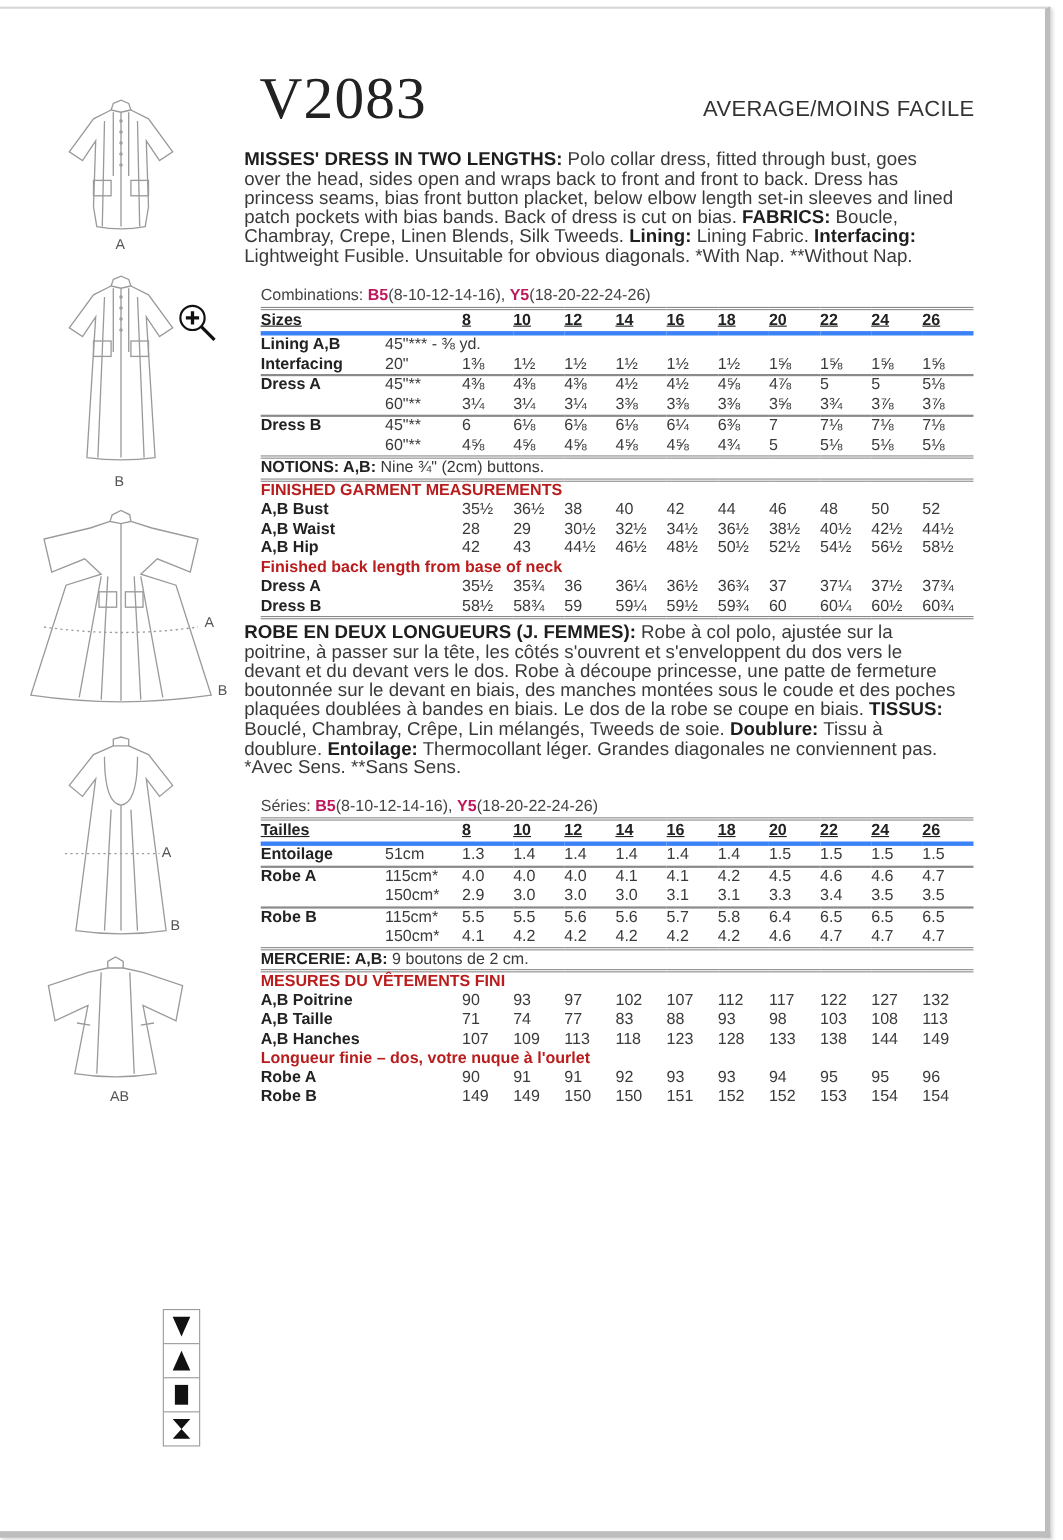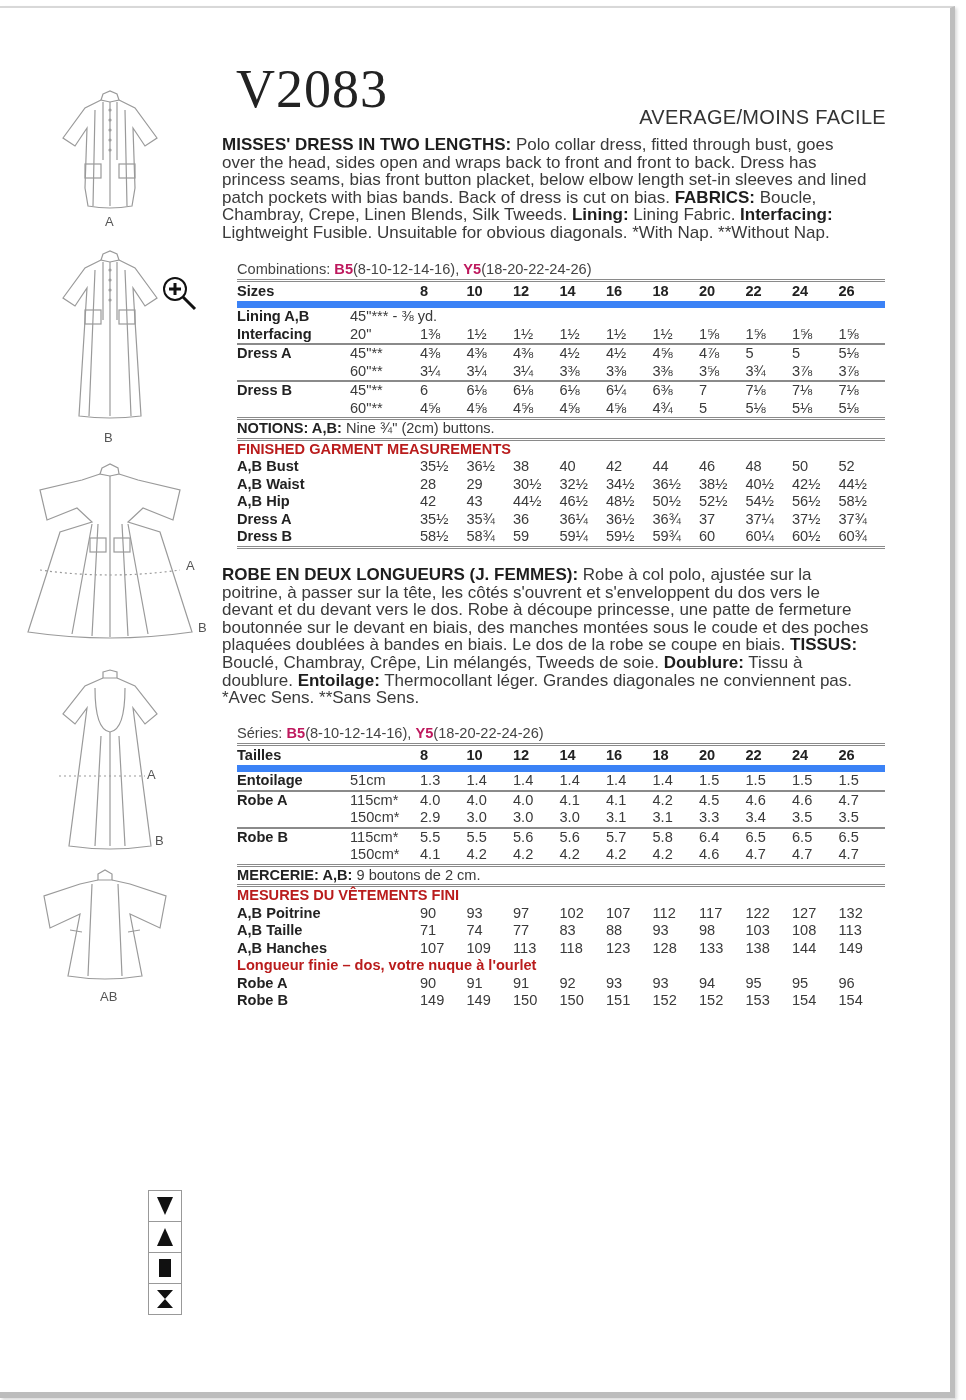--- a/index.html
+++ b/index.html
@@ -1,31 +1,31 @@
 <!DOCTYPE html>
 <html><head>
 <meta charset="utf-8">
 <style>
   html, body { margin: 0; padding: 0; background: #ffffff; }
   body { width: 966px; height: 1400px; position: relative; overflow: hidden; font-family: "Liberation Sans", sans-serif; color: #2a2a2a; }
   .page { position: absolute; left: 0; top: 6px; width: 950px; height: 1384px; background: #fff; border-top: 2px solid #d8d8d8; border-right: 5px solid #bdbdbd; border-bottom: 6px solid #bdbdbd; box-shadow: 2px 2px 3px rgba(0,0,0,0.15); }
   .title { position: absolute; left: 236px; top: 58px; font-family: "Liberation Serif", serif; font-size: 54px; letter-spacing: 1px; color: #222; }
-  .level { position: absolute; right: 80px; top: 106px; font-size: 20px; color: #333; letter-spacing: 0.3px; }
+  .level { position: absolute; right: 80px; top: 88px; font-size: 20px; color: #333; letter-spacing: 0.3px; }
   .desc { position: absolute; left: 222px; width: 648px; font-size: 17px; line-height: 17.6px; color: #3a3a3a; }
   .desc b { color: #1e1e1e; }
   .desc-en { top: 136px; }
   .desc-fr { top: 566px; }
   .combo { position: absolute; left: 237px; font-size: 14.6px; color: #444; }
   .combo b { color: #be185d; }
   table.chart { position: absolute; left: 237px; width: 648px; border-collapse: collapse; font-size: 14.6px; color: #3a3a3a; }
   table.chart td { padding: 0; height: 17.5px; line-height: 17.5px; white-space: nowrap; }
   table.chart td.lbl { width: 113px; font-weight: bold; color: #222; }
   table.chart td.w { width: 70px; }
   table.chart td.v { width: 46.5px; }
-  table.chart tr.hdr td { font-weight: bold; color: #222; border-top: 3px double #8a8a8a; border-bottom: 7px solid #3b82f6; height: 19px; }
+  table.chart tr.hdr td { font-weight: bold; color: #222; border-top: 3px double #8a8a8a; border-bottom: 4px solid #3b82f6; height: 19px; text-decoration: underline; }
   table.chart tr.sep td { border-top: 2px solid #8a8a8a; }
   table.chart tr.endsep td { border-bottom: 3px double #8a8a8a; }
   table.chart tr.sec td { font-weight: bold; color: #b91c1c; }
   table.chart tr.note td { font-weight: normal; color: #3a3a3a; }
   table.chart tr.note b { color: #222; margin-top: 20px; }
   .illus { position: absolute; }
   .illus svg { display: block; }
   .ilabel { position: absolute; font-size: 13px; color: #555; }
   .zoom-cursor { position: absolute; left: 161px; top: 276px; }
   .symbols { position: absolute; left: 148px; top: 1190px; width: 32px; border: 1px solid #999; }
@@ -178,20 +178,23 @@
     <td>42</td>
         <td>43</td>
         <td>44½</td>
         <td>46½</td>
         <td>48½</td>
         <td>50½</td>
         <td>52½</td>
         <td>54½</td>
         <td>56½</td>
         <td>58½</td>
+  </tr>
+  <tr class="sec">
+    <td colspan="12">Finished back length from base of neck</td>
   </tr>
   <tr>
     <td class="lbl">Dress A</td>
         <td></td>
     <td>35½</td>
         <td>35¾</td>
         <td>36</td>
         <td>36¼</td>
         <td>36½</td>
         <td>36¾</td>

